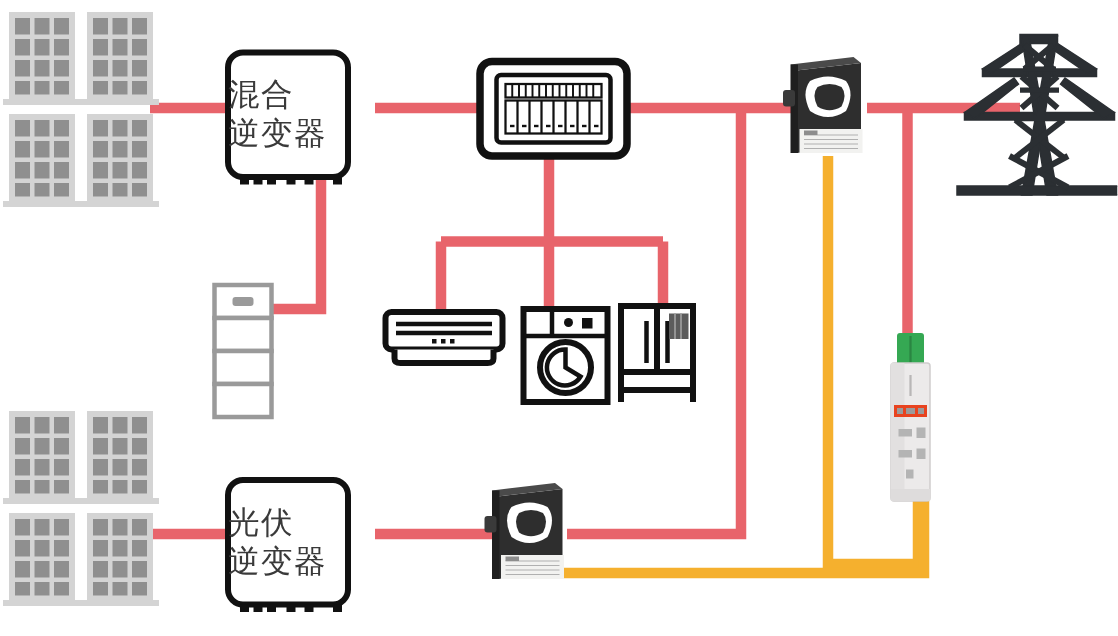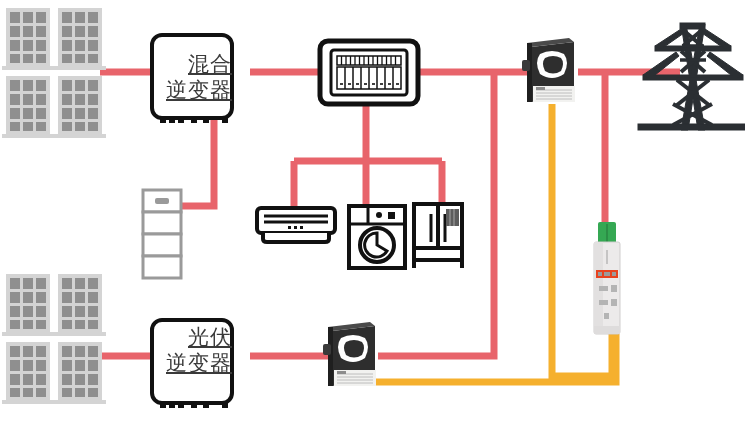--- a/index.html
+++ b/index.html
@@ -1,28 +1,27 @@
 <!DOCTYPE html>
 <html><head>
 <meta charset="utf-8">
 <style>
   html,body{margin:0;padding:0;background:#ffffff;}
   body{font-family:"Liberation Sans","DejaVu Sans",sans-serif;}
   #stage{position:relative;width:745px;height:424px;background:#fff;overflow:hidden;}
   #stage svg{position:absolute;left:0;top:0;}
   .boxlabel{
     position:absolute;
-    display:flex;flex-direction:column;align-items:flex-end;justify-content:center;
+    display:flex;flex-direction:column;align-items:flex-start;justify-content:center;
     color:#3a3a3a;
     font-size:21px;
     line-height:26px;
     letter-spacing:1px;
     pointer-events:none;
     white-space:nowrap;
-    text-decoration:underline;
   }
 </style>
 </head>
 <body>
 
 <div id="stage">
 
   <svg width="745" height="424" viewBox="0 0 745 424">
 
     <g stroke="#e8646b" stroke-width="7" fill="none" stroke-linecap="butt">
@@ -394,18 +393,18 @@
       </g>
     </g>
 
   </svg>
 
   <div class="boxlabel" style="left:152px;top:35px;width:80px;height:83px;">
     <span>混合</span>
     <span>逆变器</span>
   </div>
 
-  <div class="boxlabel" style="left:152px;top:308px;width:80px;height:83px;">
+  <div class="boxlabel" style="left:152px;top:320px;width:80px;height:83px;">
     <span>光伏</span>
     <span>逆变器</span>
   </div>
 
 </div>
 
 </body></html>

